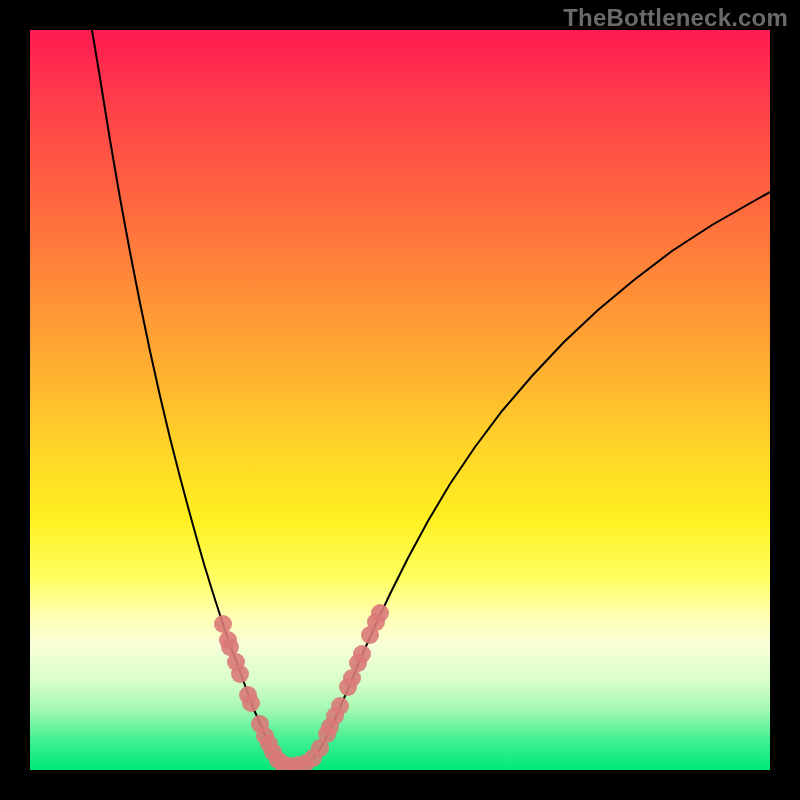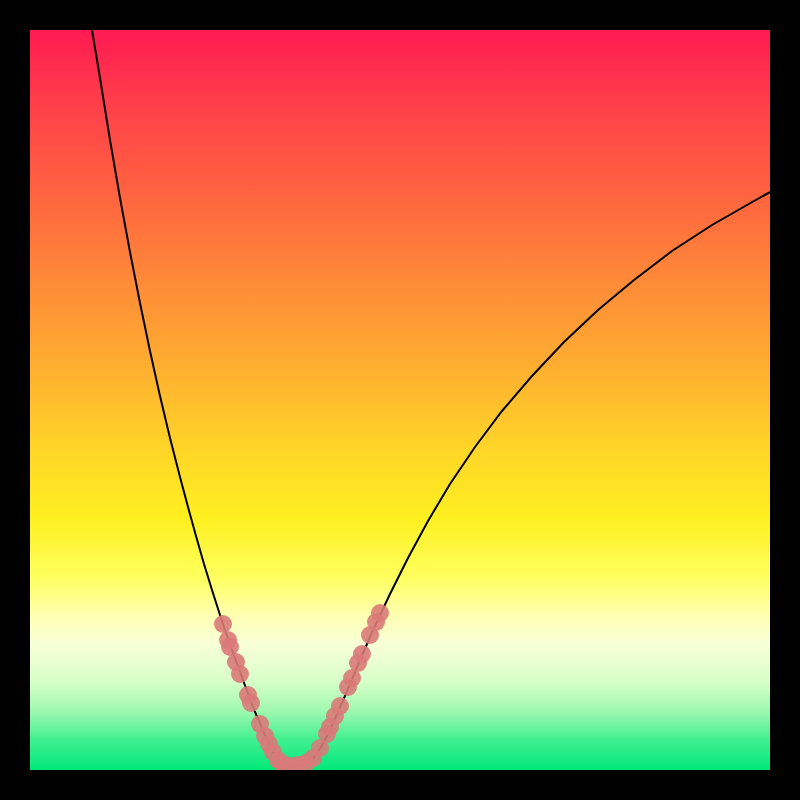--- a/index.html
+++ b/index.html
@@ -104,13 +104,14 @@
           <circle cx="318" cy="657" r="9" class="bead"></circle>
           <circle cx="322" cy="648" r="9" class="bead"></circle>
           <circle cx="328" cy="633" r="9" class="bead"></circle>
           <circle cx="332" cy="624" r="9" class="bead"></circle>
           <circle cx="340" cy="605" r="9" class="bead"></circle>
           <circle cx="346" cy="592" r="9" class="bead"></circle>
           <circle cx="350" cy="583" r="9" class="bead"></circle>
         </g>
     </svg>
   </div>
+  <div class="watermark">TheBottleneck.com</div>
 </div>
 
 </body></html>

